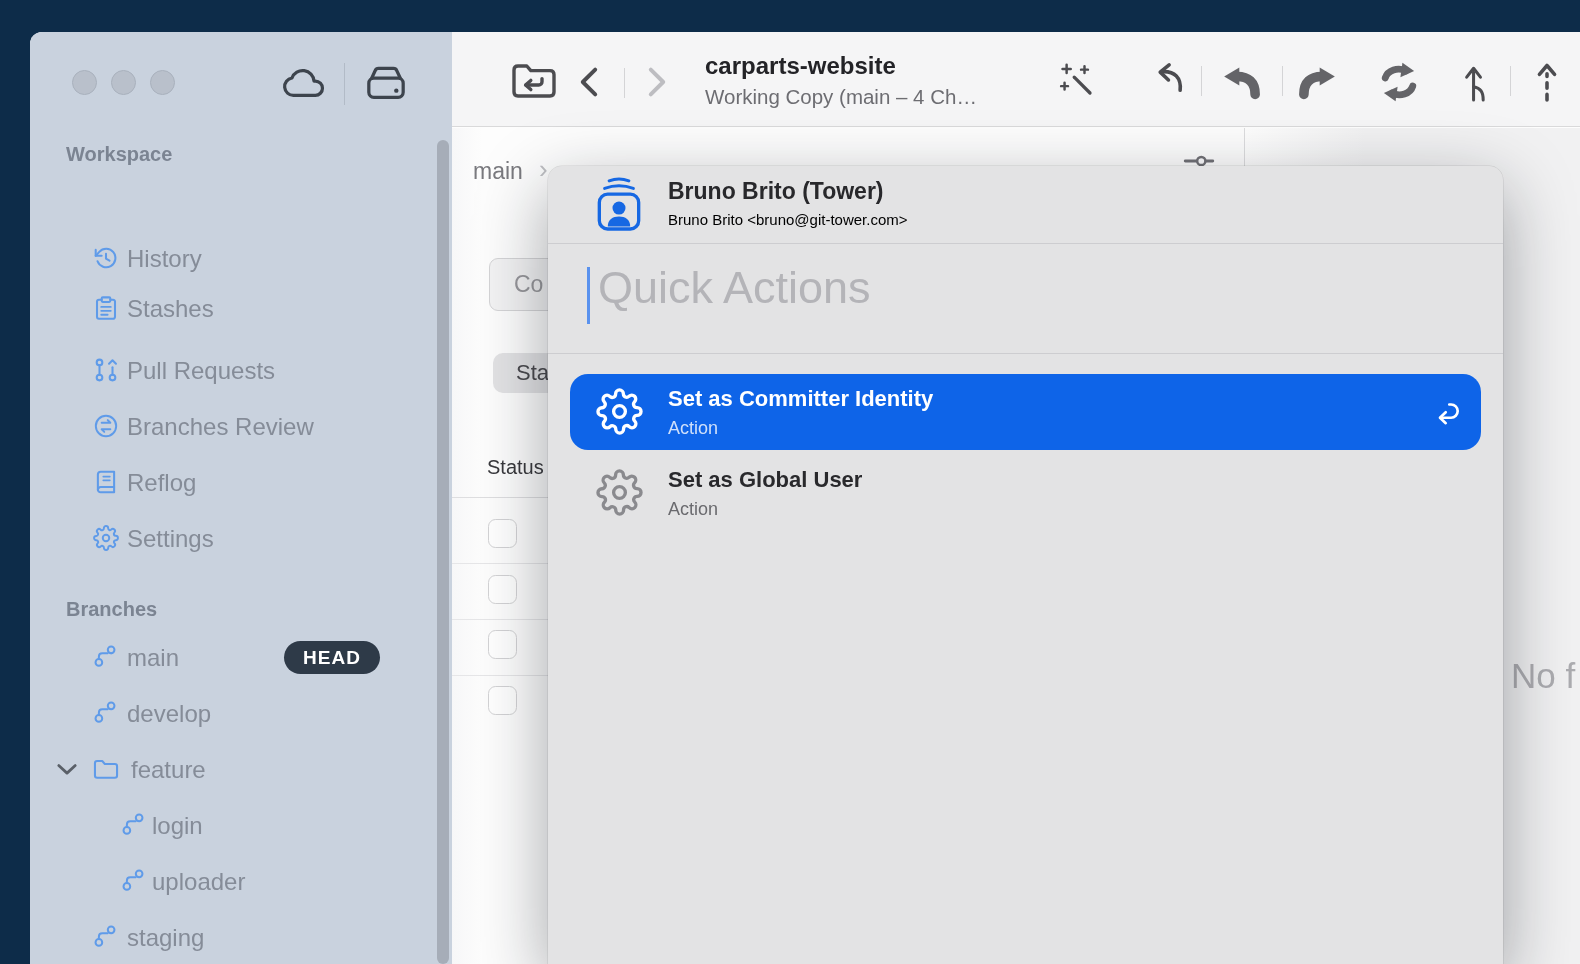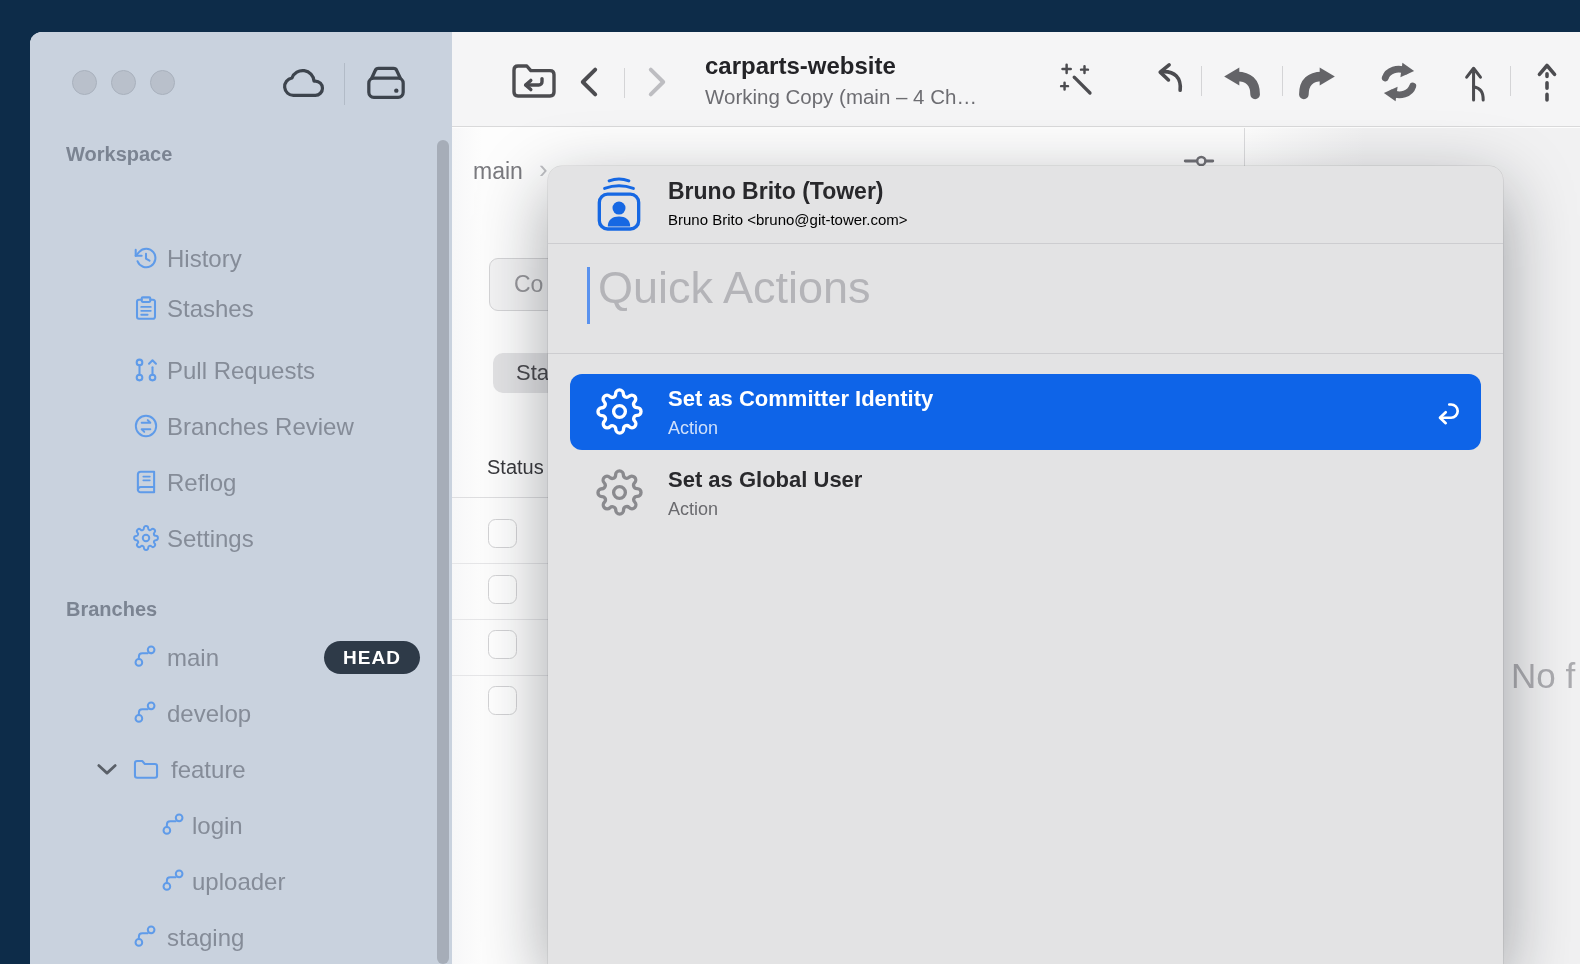--- a/index.html
+++ b/index.html
@@ -6,21 +6,21 @@
   *{box-sizing:border-box;font-family:"Liberation Sans","DejaVu Sans",sans-serif;}
   #stage{position:relative;width:1580px;height:964px;overflow:hidden;background:#0d2c49;}
   .abs{position:absolute;}
   svg{display:block;}
   .stroke{fill:none;stroke:currentColor;stroke-linecap:round;stroke-linejoin:round;}
 
   
   #window{left:30px;top:32px;width:1550px;height:932px;border-radius:12px 0 0 0;overflow:hidden;background:#fdfdfd;}
 
   
-  #sidebar{left:0;top:0;width:422px;height:932px;background:#c9d2de;padding-left:40px;}
+  #sidebar{left:0;top:0;width:422px;height:932px;background:#c9d2de;}
   .tlight{width:25px;height:25px;border-radius:50%;background:#b9c0cb;border:1px solid #a9b1bd;}
   .sb-sep{width:1px;background:#b2bbc7;}
   .sb-head{font-size:20px;font-weight:700;color:#7b8492;}
   .sb-row{height:56px;width:422px;}
   .sb-label{position:absolute;top:14px;font-size:24px;color:#858c98;white-space:nowrap;}
   .sb-icon{position:absolute;left:63px;top:14px;color:#5f9be9;}
   .sel-pill{left:22px;top:2px;width:345px;height:50px;border-radius:10px;background:#b8c1cf;}
   .badge{background:#212c3a;color:#fff;font-weight:700;border-radius:17px;display:flex;align-items:center;justify-content:center;}
   #scrollthumb{left:407px;top:108px;width:12px;height:824px;border-radius:6px;background:#a6adb8;}
 
@@ -44,21 +44,21 @@
 
   
   #overlay{left:518px;top:134px;width:955px;height:798px;border-radius:14px 14px 0 0;background:#e3e3e4;
            box-shadow:0 22px 70px rgba(15,20,30,.38),0 0 0 .5px rgba(0,0,0,.12);}
   #qa-title{font-size:23px;font-weight:600;color:#28282b;white-space:nowrap;}
   #qa-sub{font-size:15px;color:#000000;white-space:nowrap;}
   .ov-hr{left:0;width:955px;height:1px;background:#cdcdd0;}
   #qa-caret{left:39px;top:101px;width:3px;height:57px;background:#5a92ee;}
   #qa-placeholder{left:50px;top:96px;font-size:45px;color:#b4b4b8;white-space:nowrap;}
   .qa-row{left:22px;width:911px;height:76px;border-radius:12px;}
-  .qa-row.selected{background:#0e64e8;}
+  .qa-row.selected{background:#0e64e8;border-radius:18px;}
   .qa-row-title{position:absolute;left:98px;top:12px;font-size:22px;font-weight:600;color:#29292c;white-space:nowrap;}
   .qa-row-sub{position:absolute;left:98px;top:44px;font-size:18px;color:#6a6a6e;}
   .qa-row.selected .qa-row-title{color:#fff;}
   .qa-row.selected .qa-row-sub{color:rgba(255,255,255,.8);}
   .qa-gear{position:absolute;left:26px;top:14px;color:#8a8a8e;}
   .qa-row.selected .qa-gear{color:#fff;}
 </style>
 </head>
 <body>
 

